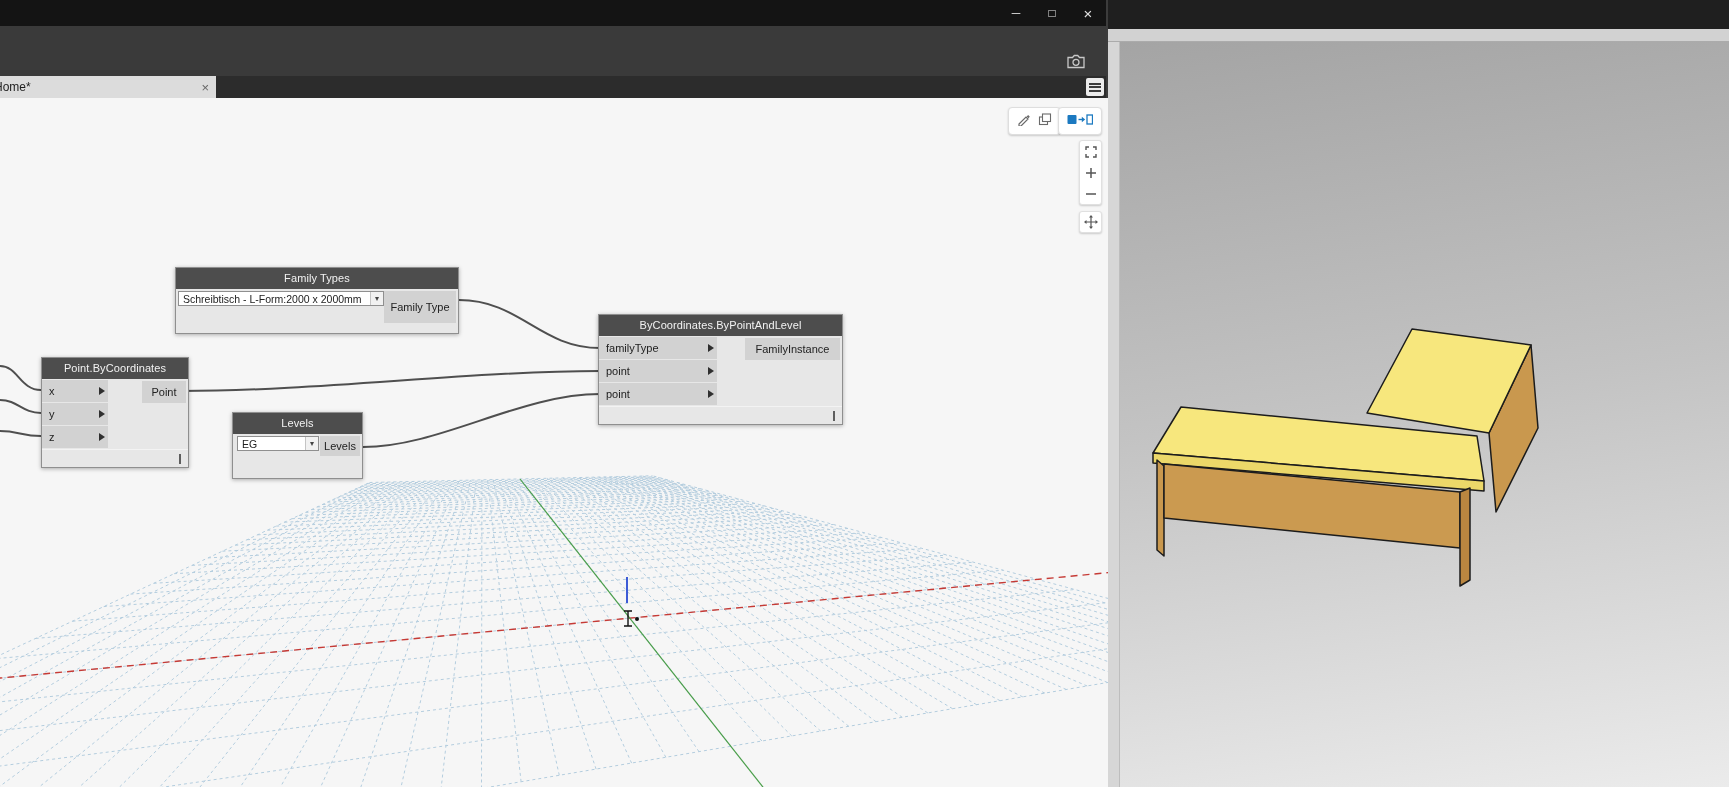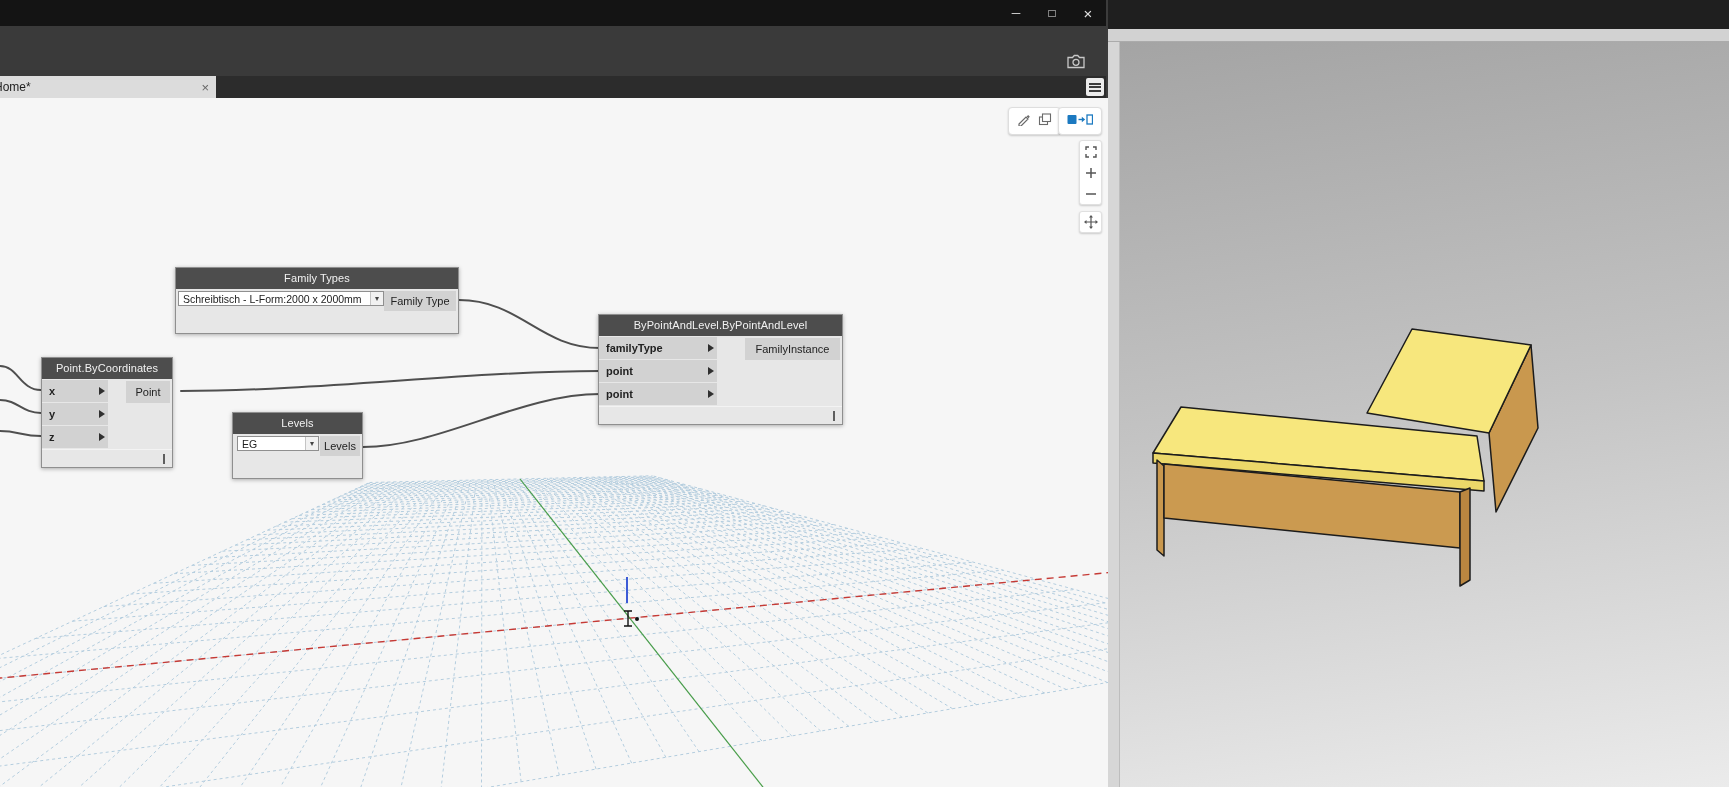--- a/index.html
+++ b/index.html
@@ -24,21 +24,21 @@
   .hamburger::after { content:""; position:absolute; left:0; top:1.5px; width:12px; height:2px; background:#3c3c3c; }
 
   .canvas { position:absolute; left:0; top:98px; width:1108px; height:689px; background:#f6f6f6; overflow:hidden; }
   .canvas svg.layer { position:absolute; left:0; top:0; }
 
   
   .node { position:absolute; border:1px solid #8f8f8f; background:#e7e7e7; box-shadow:0 1px 4px rgba(0,0,0,.3); font-size:11px; color:#222; }
   .node-header { height:21px; background:#4d4d4d; color:#f2f2f2; font-size:11px; line-height:21px; text-align:center; letter-spacing:.1px; }
   .node-body { position:relative; background:#e7e7e7; }
   .port { background:#d2d2d2; color:#222; display:flex; align-items:center; }
-  .port.in { position:relative; height:22px; margin:1px 0 0 0; padding-left:7px;font-weight:bold; }
+  .port.in { position:relative; height:22px; margin:1px 0 0 0; padding-left:7px; }
   .arrow { position:absolute; right:3px; top:7px; width:0; height:0; border-top:4px solid transparent; border-bottom:4px solid transparent; border-left:6px solid #2f2f2f; }
   .port.out { position:absolute; justify-content:center; padding:0 5px; }
   .node-foot { position:relative; height:18px; background:#e7e7e7; border-top:1px solid #f3f3f3; }
   .state-bar { position:absolute; right:7px; top:4px; width:2px; height:10px; background:#5e5e5e; }
 
   .combo { position:absolute; height:15px; background:#ffffff; border:1px solid #8f8f8f; display:flex; align-items:center; font-size:10.5px; color:#222; }
   .combo-text { flex:1; padding:0 4px; white-space:nowrap; overflow:hidden; }
   .combo-chev { width:13px; align-self:stretch; border-left:1px solid #c4c4c4; background:#f1f1f1; display:flex; align-items:center; justify-content:center; font-size:8px; color:#444; }
 
   
@@ -207,27 +207,27 @@
         <path d="M0 333 C18 333, 22 338, 41 338" fill="none" stroke="#4f4f4f" stroke-width="2" stroke-linecap="round"></path>
       </svg>
 
       <div class="node" style="left:175px; top:169px; width:284px;">
         <div class="node-header">Family Types</div>
         <div class="node-body" style="height:44px;">
           <div class="combo" style="left:2px; top:2px; width:206px;">
             <span class="combo-text">Schreibtisch - L-Form:2000 x 2000mm</span>
             <span class="combo-chev">▾</span>
           </div>
-          <div class="port out" style="right:2px; top:2px; width:72px; height:20px;">
+          <div class="port out" style="right:2px; top:2px; width:72px; height:32px;">
             <span>Family Type</span>
           </div>
         </div>
       </div>
 
-      <div class="node" style="left:41px; top:259px; width:132px;">
+      <div class="node" style="left:41px; top:259px; width:148px;">
         <div class="node-header">Point.ByCoordinates</div>
         <div class="node-body" style="height:69px;">
           <div class="port in" style="width:66px;">
             <span>x</span>
               <i class="arrow"></i>
           </div>
           <div class="port in" style="width:66px;">
             <span>y</span>
               <i class="arrow"></i>
           </div>
@@ -251,21 +251,21 @@
             <span class="combo-text">EG</span>
             <span class="combo-chev">▾</span>
           </div>
           <div class="port out" style="right:2px; top:2px; width:40px; height:20px;">
             <span>Levels</span>
           </div>
         </div>
       </div>
 
       <div class="node" style="left:598px; top:216px; width:245px;">
-        <div class="node-header">ByPointAndLevel.ByPointAndLevel</div>
+        <div class="node-header">ByCoordinates.ByPointAndLevel</div>
         <div class="node-body" style="height:69px;">
           <div class="port in" style="width:118px;">
             <span>familyType</span>
               <i class="arrow"></i>
           </div>
           <div class="port in" style="width:118px;">
             <span>point</span>
               <i class="arrow"></i>
           </div>
           <div class="port in" style="width:118px;">

